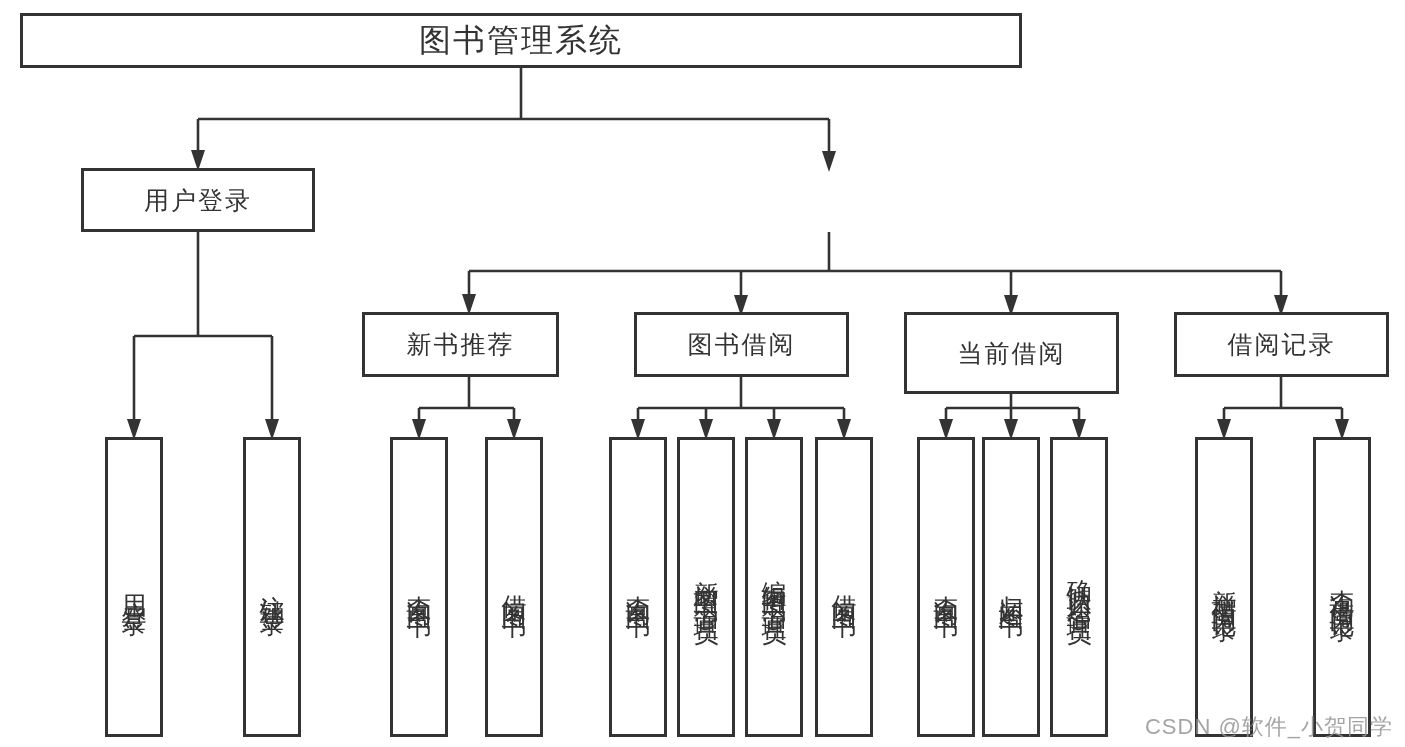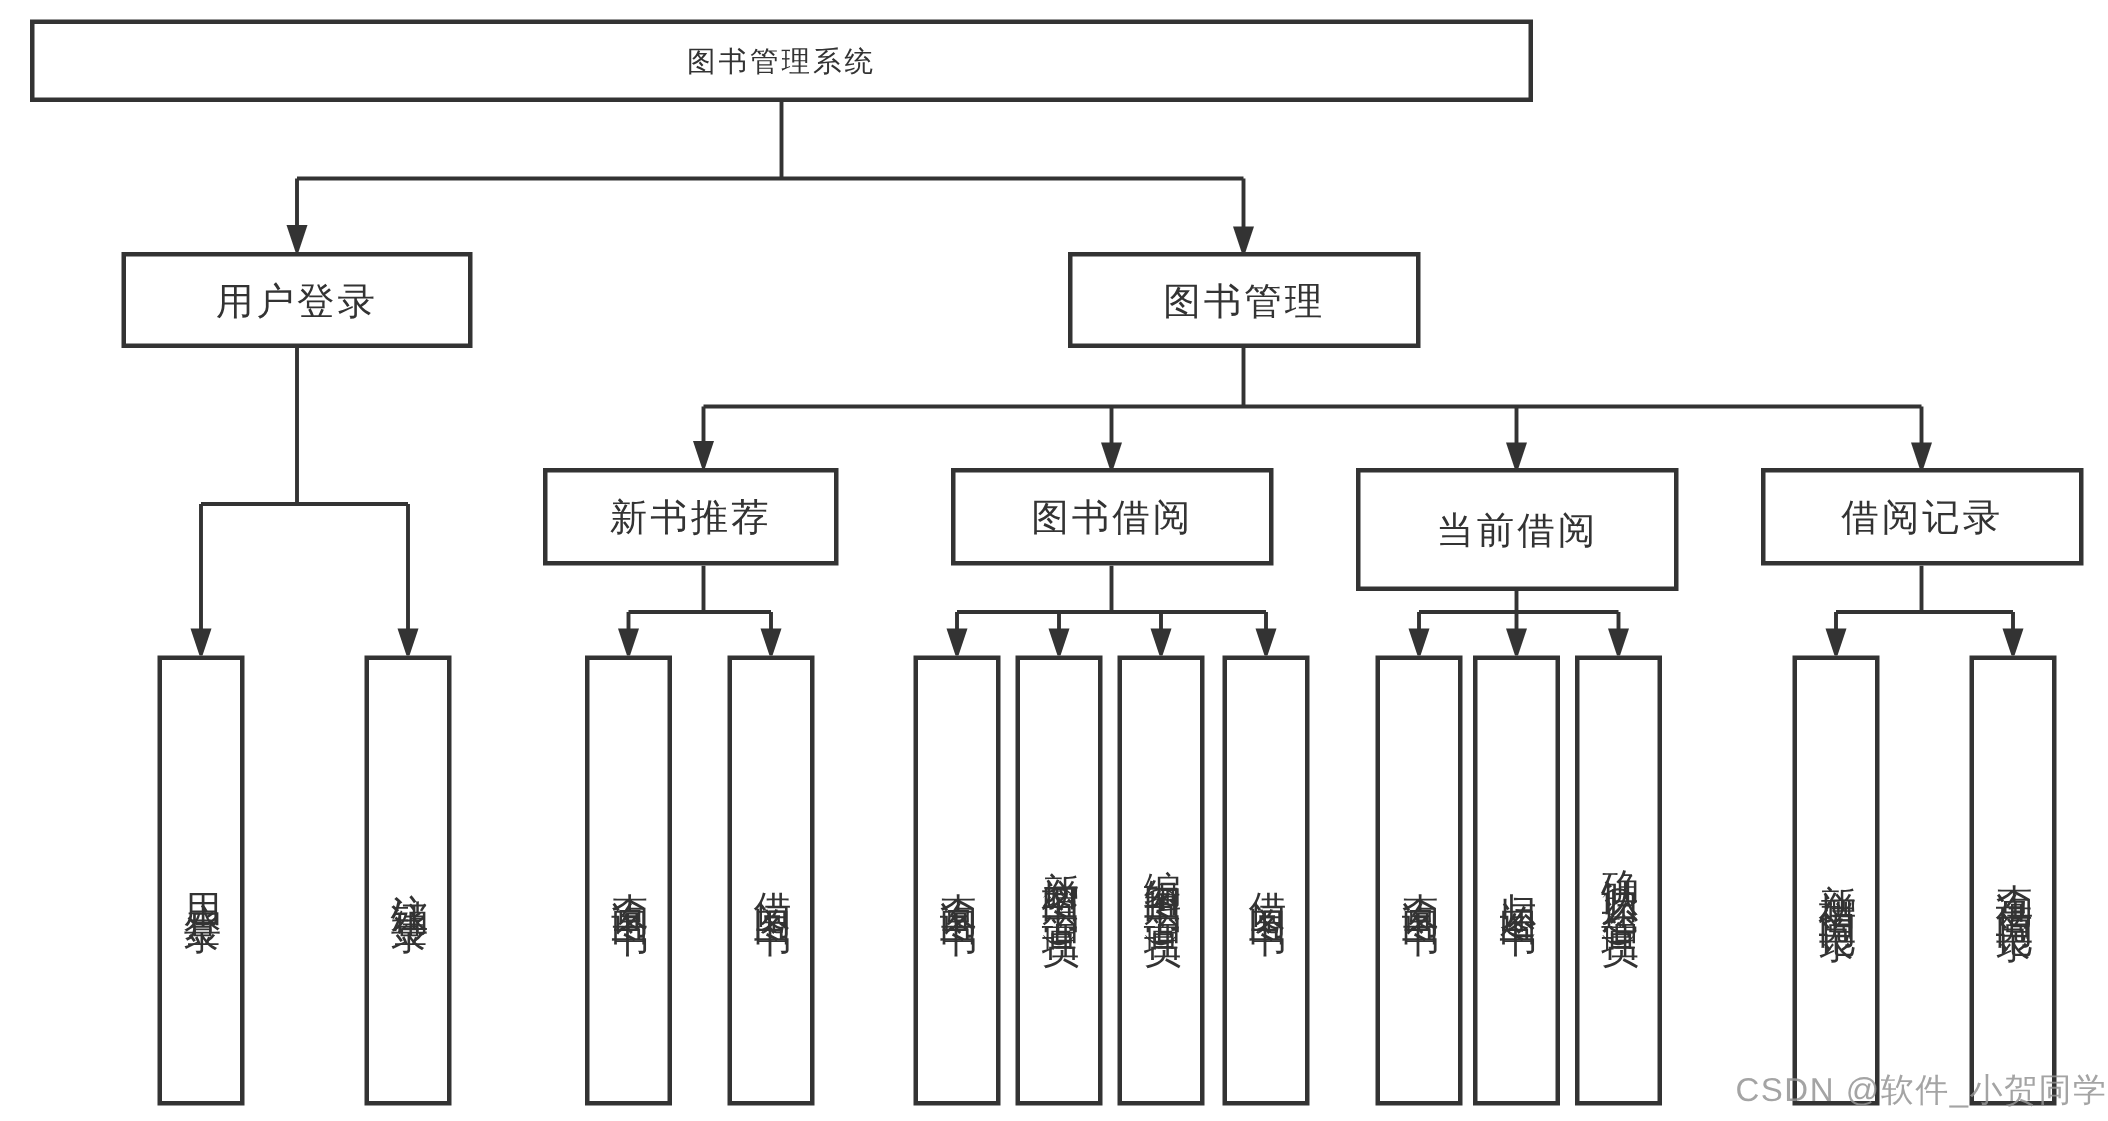--- a/index.html
+++ b/index.html
@@ -33,21 +33,21 @@
     justify-content: center;
     color: #333333;
     z-index: 2;
   }
   .node .lbl {
     font-size: 25px;
     letter-spacing: 2px;
     white-space: nowrap;
     color: #333333;
   }
-  .root .lbl { font-size: 19px; }
+  .root .lbl { font-size: 32px; }
   .leaf .lbl {
     writing-mode: vertical-rl;
     text-orientation: mixed;
     font-size: 25px;
     letter-spacing: 6px;
     white-space: normal;
     line-height: 1;
   }
   
   .n-root  { left: 20px;   top: 13px;  width: 1002px; height: 55px; }
@@ -69,21 +69,21 @@
   .n-f06 { left: 677px; }
   .n-f07 { left: 745px; }
   .n-f08 { left: 815px; }
   .n-f09 { left: 917px; }
   .n-f10 { left: 982px; }
   .n-f11 { left: 1050px; }
   .n-f12 { left: 1195px; }
   .n-f13 { left: 1313px; }
   .watermark {
     position: absolute;
-    right: 0;
+    right: 12px;
     top: 712px;
     font-size: 22px;
     color: rgba(148, 148, 148, 0.85);
     letter-spacing: 1px;
     z-index: 5;
     white-space: nowrap;
   }
 </style>
 </head>
 <body>
@@ -159,23 +159,20 @@
     </g>
   </svg>
 
   <div class="node root n-root">
     <span class="lbl">图书管理系统</span>
   </div>
 
   <div class="node n-l2a">
     <span class="lbl">用户登录</span>
   </div>
-  <div class="node n-l2b">
-    <span class="lbl">图书管理</span>
-  </div>
 
   <div class="node n-l3a">
     <span class="lbl">新书推荐</span>
   </div>
   <div class="node n-l3b">
     <span class="lbl">图书借阅</span>
   </div>
   <div class="node n-l3c">
     <span class="lbl">当前借阅</span>
   </div>

